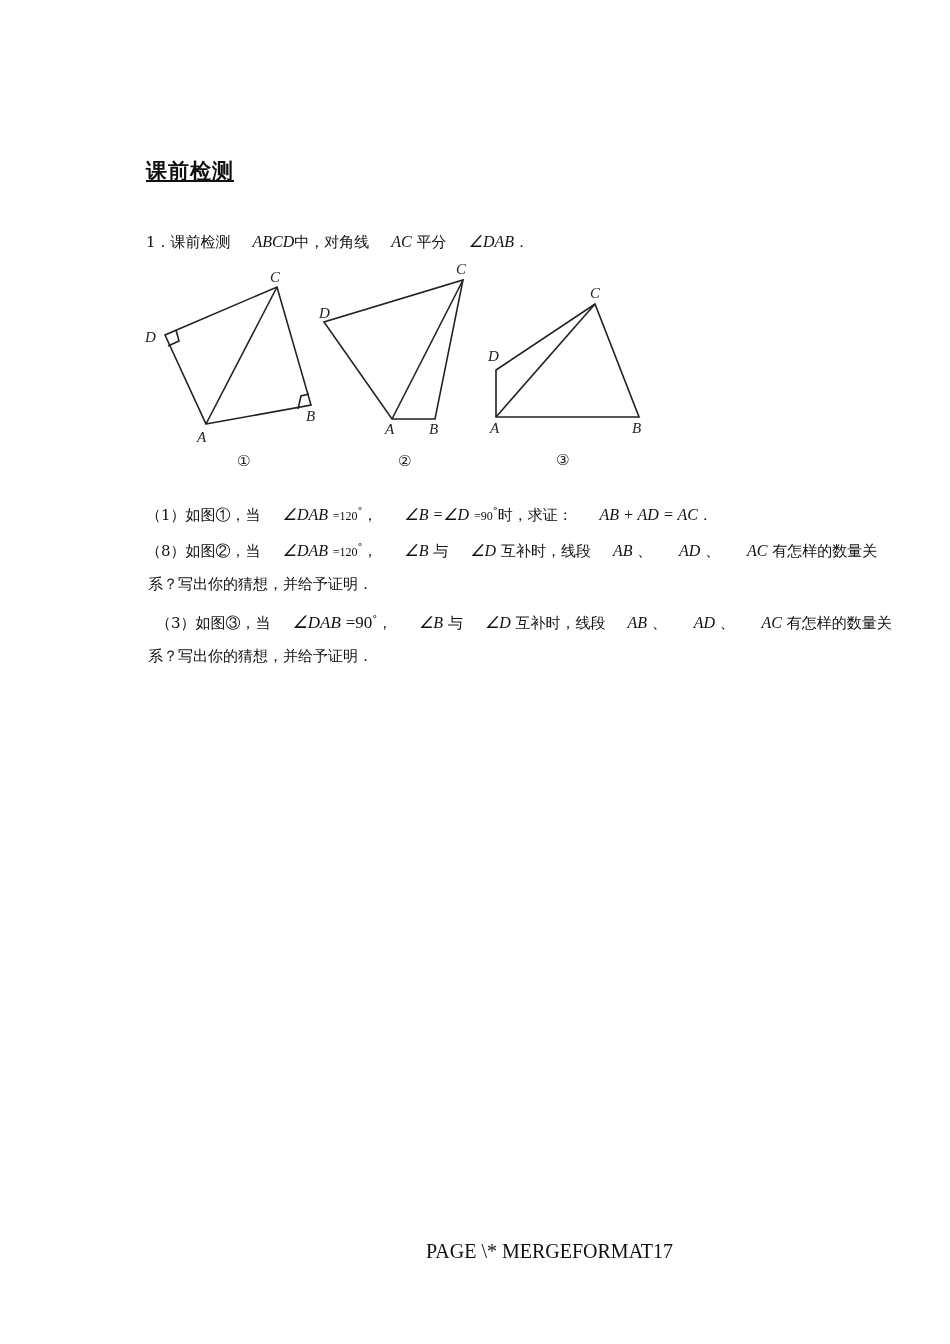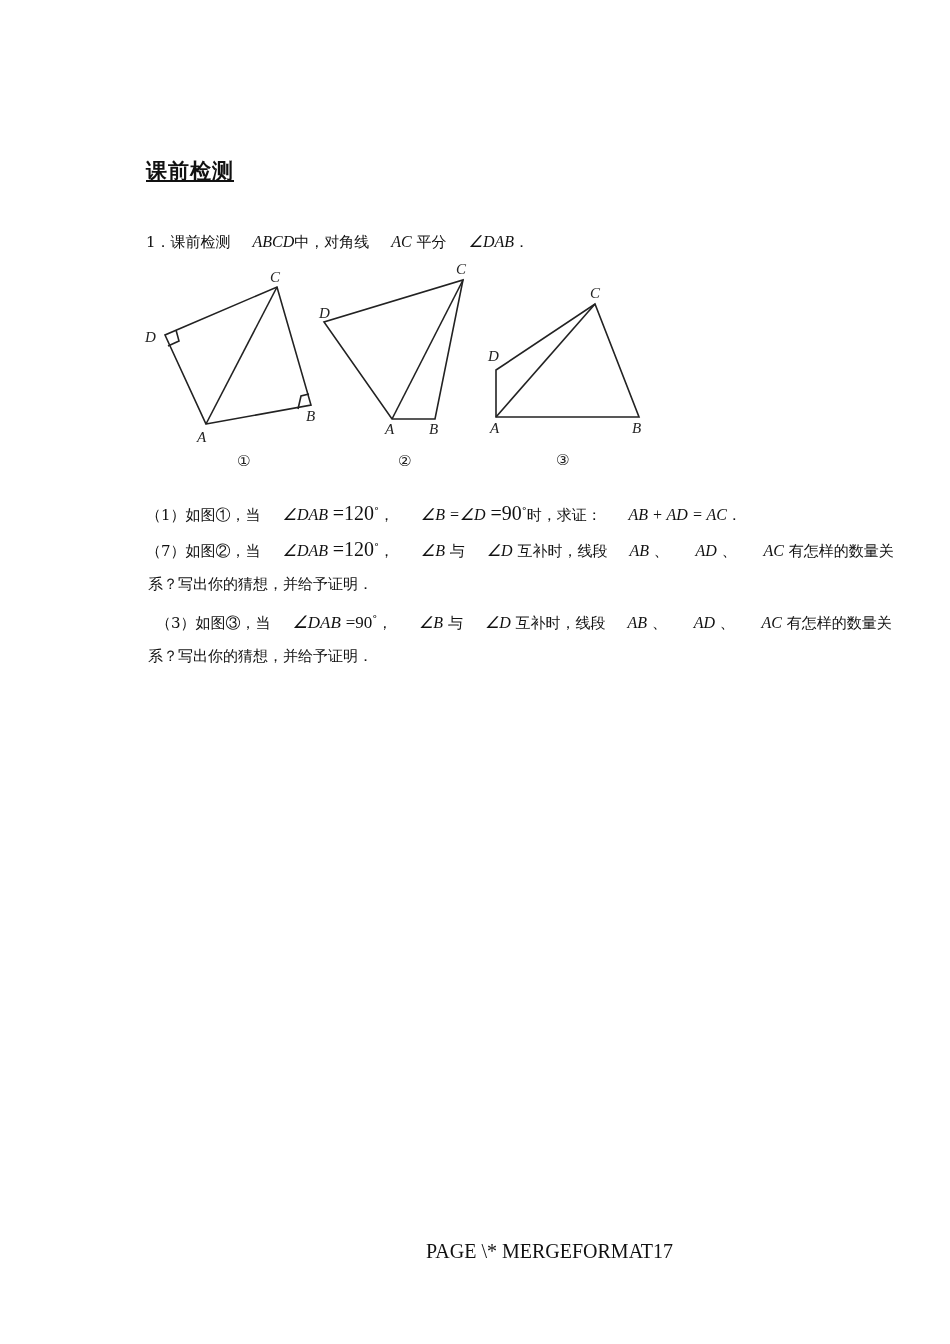--- a/index.html
+++ b/index.html
@@ -2,21 +2,21 @@
 <html><head>
 <meta charset="utf-8">
 <style>
   html, body { margin: 0; padding: 0; background: #ffffff; }
   body { width: 950px; height: 1344px; position: relative; overflow: hidden;
          font-family: "DejaVu Serif", "Liberation Serif", serif; color: #111; }
   .abs { position: absolute; white-space: nowrap; }
   .title { left: 146px; top: 157px; font-family: "DejaVu Sans", sans-serif; font-weight: bold; font-size: 21px; letter-spacing: 1px; text-decoration: underline; }
   .line { font-size: 15px; line-height: 22px; }
   .m { font-family: "Liberation Serif", serif; font-style: italic; font-size: 16px; margin-left: 22px; }
-  .mu { font-family: "Liberation Serif", serif; font-size: 20px; }
+  .mu { font-family: "Liberation Serif", serif; font-size: 12px; }
   .sup { font-size: 10px; vertical-align: 6px; }
   .fig { position: absolute; left: 140px; top: 260px; }
   .fig text.lbl { font-family: "Liberation Serif", serif; font-style: italic; font-size: 15px; fill: #222; }
   .fig text.num { font-family: "DejaVu Sans", sans-serif; font-size: 15px; fill: #222; }
   .footer { left: 426px; top: 1240px; font-family: "Liberation Serif", serif; font-size: 20px; }
 </style>
 </head>
 <body>
 
 <div class="abs title">课前检测</div>
@@ -57,21 +57,21 @@
   <text class="lbl" x="632" y="433">B</text>
   <text class="lbl" x="490" y="433">A</text>
   <text class="num" x="556" y="465">③</text>
 </svg>
 
 <div class="abs line" style="left:146px; top:500px;">
   <span>（1）如图①，当</span><span class="m">∠DAB</span> <span class="mu">=120</span><span class="sup">°</span><span>，</span> <span class="m">∠B =∠D</span> <span class="mu">=90</span><span class="sup">°</span><span>时，求证：</span> <span class="m">AB + AD = AC</span><span>．</span>
 </div>
 
 <div class="abs line" style="left:146px; top:536px;">
-  <span>（7）如图②，当</span><span class="m">∠DAB</span> <span class="mu">=120</span><span class="sup">°</span><span>，</span> <span class="m">∠B</span> <span>与</span><span class="m">∠D</span> <span>互补时，线段</span><span class="m">AB</span> <span>、</span> <span class="m">AD</span> <span>、</span> <span class="m">AC</span> <span>有怎样的数量关</span>
+  <span>（8）如图②，当</span><span class="m">∠DAB</span> <span class="mu">=120</span><span class="sup">°</span><span>，</span> <span class="m">∠B</span> <span>与</span><span class="m">∠D</span> <span>互补时，线段</span><span class="m">AB</span> <span>、</span> <span class="m">AD</span> <span>、</span> <span class="m">AC</span> <span>有怎样的数量关</span>
 </div>
 <div class="abs line" style="left:148px; top:573px;">系？写出你的猜想，并给予证明．</div>
 
 <div class="abs line" style="left:156px; top:608px;">
   <span>（3）如图③，当</span><span class="m" style="font-size:17px">∠DAB</span> <span class="mu" style="font-size:17px">=90</span><span class="sup">°</span><span>，</span> <span class="m">∠B</span> <span>与</span><span class="m">∠D</span> <span>互补时，线段</span><span class="m">AB</span> <span>、</span> <span class="m">AD</span> <span>、</span> <span class="m">AC</span> <span>有怎样的数量关</span>
 </div>
 <div class="abs line" style="left:148px; top:645px;">系？写出你的猜想，并给予证明．</div>
 
 <div class="abs footer">PAGE   \* MERGEFORMAT17</div>
 

